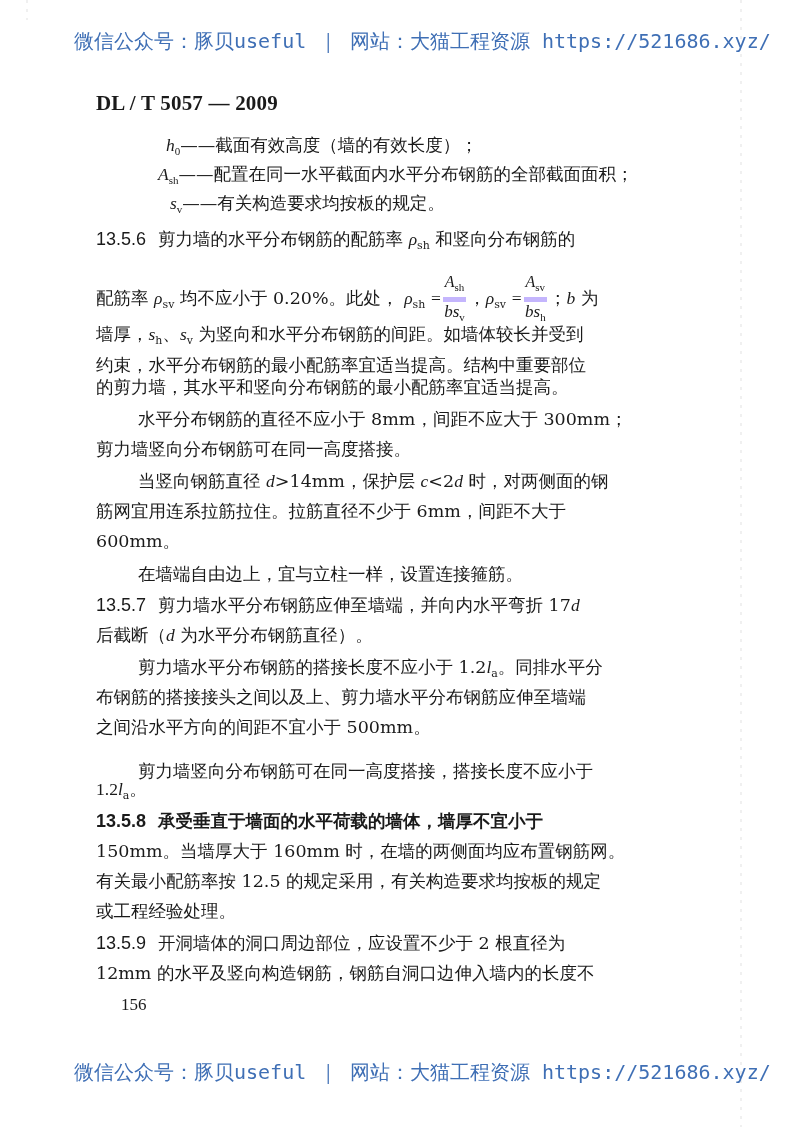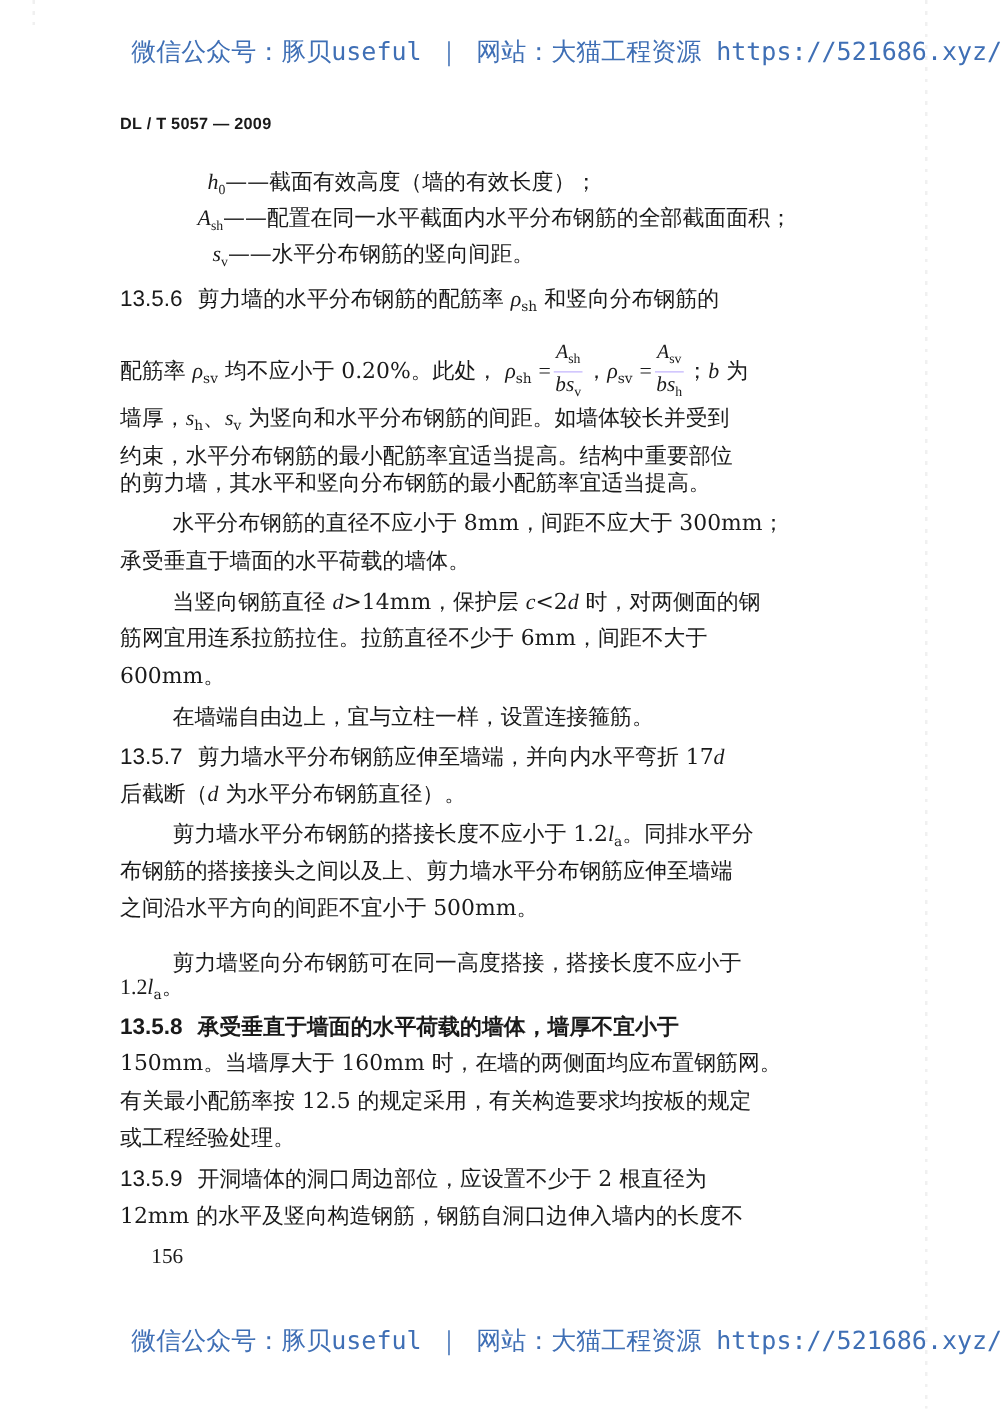--- a/index.html
+++ b/index.html
@@ -2,36 +2,36 @@
 <html><head>
 <meta charset="utf-8">
 <style>
   * { margin: 0; padding: 0; box-sizing: border-box; }
   html, body { width: 800px; height: 1127px; background: #ffffff; overflow: hidden; }
   body { position: relative; font-family: "DejaVu Serif", "Liberation Serif", serif; color: #1a1a1a; }
 
   .watermark {
     position: absolute; left: 74px; width: 660px;
     font-family: "DejaVu Sans Mono", "Liberation Mono", monospace;
-    font-size: 20px; color: #3f6fb5; letter-spacing: 0px; white-space: nowrap; margin-left: 31px;
+    font-size: 20px; color: #3f6fb5; letter-spacing: 0px; white-space: nowrap;
   }
   .watermark.top { top: 28px; }
   .watermark.bottom { top: 1059px; }
 
   .edge-noise {
     position: absolute; top: 0; right: 58px; width: 2px; height: 1127px;
     background: repeating-linear-gradient(to bottom, #e6e6e6 0 3px, transparent 3px 9px);
     opacity: 0.6;
   }
   .edge-noise.left { left: 26px; right: auto; height: 20px; }
 
   .doc-header {
     position: absolute; left: 96px; top: 91px;
-    font-family: Liberation Sans, sans-serif;
-    font-size: 13px; font-weight: bold; letter-spacing: 0.2px;
+    font-family: Liberation Serif, serif;
+    font-size: 21px; font-weight: bold; letter-spacing: 0.2px;
   }
 
   .page-body {
     position: absolute; left: 118px; top: 0; width: 570px;
     font-size: 17.5px;
   }
   .line {
     position: absolute; left: 0; white-space: nowrap; line-height: 22px;
   }
   .indent-def { left: 40px; text-align: right; }
@@ -43,21 +43,21 @@
     font-size: 18px; margin-right: 12px;
   }
   .it { font-style: italic; font-family: "Liberation Serif", "DejaVu Serif", serif; }
   .sub { font-size: 11px; vertical-align: -4px; font-style: normal; }
   .rm { font-family: "Liberation Serif", "DejaVu Serif", serif; }
 
   .frac {
     display: inline-block; vertical-align: middle; text-align: center;
     font-family: "Liberation Serif", serif; font-style: italic; margin: 0 2px;
   }
-  .frac .num { display: block; border-bottom: 1px solid #c4b5fd; padding: 0 2px; line-height: 20px; font-size: 16px; }
+  .frac .num { display: block; border-bottom: 5px solid #c4b5fd; padding: 0 2px; line-height: 20px; font-size: 16px; }
   .frac .den { display: block; line-height: 20px; font-size: 17px; }
 
   .page-number {
     position: absolute; left: 121px; top: 995px;
     font-family: "Liberation Serif", "DejaVu Serif", serif; font-size: 17px;
   }
 </style>
 </head>
 <body>
 
@@ -70,37 +70,37 @@
 
 <div class="page-body">
 
   <div class="line indent-def" style="top:134px; left:48px;">
     <span class="it"><span>h</span><span class="sub">0</span></span><span>——</span><span>截面有效高度（墙的有效长度）；</span>
   </div>
   <div class="line indent-def" style="top:163px; left:40px;">
     <span class="it"><span>A</span><span class="sub">sh</span></span><span>——</span><span>配置在同一水平截面内水平分布钢筋的全部截面面积；</span>
   </div>
   <div class="line indent-def" style="top:192px; left:52px;">
-    <span class="it"><span>s</span><span class="sub">v</span></span><span>——</span><span>水平分布钢筋的竖向间距。</span>
+    <span class="it"><span>s</span><span class="sub">v</span></span><span>——</span><span>有关构造要求均按板的规定。</span>
   </div>
 
   <div class="line flush" style="top:228px; left:-22px;">
     <span class="clause-no">13.5.6</span><span>剪力墙的水平分布钢筋的配筋率</span> <span class="it">ρ</span><span class="sub">sh</span> <span>和竖向分布钢筋的</span>
   </div>
   <div class="line flush" style="top:272px; left:-22px;">
     <span>配筋率</span> <span class="it">ρ</span><span class="sub">sv</span> <span>均不应小于 0.20%。此处，</span>
     <span class="it">ρ</span><span class="sub">sh</span> <span class="rm">=</span><span class="frac"><span class="num"><span>A</span><span class="sub">sh</span></span><span class="den"><span>bs</span><span class="sub">v</span></span></span><span>，</span><span class="it">ρ</span><span class="sub">sv</span> <span class="rm">=</span><span class="frac"><span class="num"><span>A</span><span class="sub">sv</span></span><span class="den"><span>bs</span><span class="sub">h</span></span></span><span>；</span><span class="it">b</span> <span>为</span>
   </div>
   <div class="line flush" style="top:323px; left:-22px;">
     <span>墙厚，</span><span class="it">s</span><span class="sub">h</span><span>、</span><span class="it">s</span><span class="sub">v</span> <span>为竖向和水平分布钢筋的间距。如墙体较长并受到</span>
   </div>
   <div class="line flush" style="top:354px; left:-22px;">约束，水平分布钢筋的最小配筋率宜适当提高。结构中重要部位</div>
   <div class="line flush" style="top:376px; left:-22px;">的剪力墙，其水平和竖向分布钢筋的最小配筋率宜适当提高。</div>
   <div class="line indent-para" style="top:408px; left:20px;">水平分布钢筋的直径不应小于 8mm，间距不应大于 300mm；</div>
-  <div class="line flush" style="top:438px; left:-22px;">承受垂直于墙面的水平荷载的墙体。</div>
+  <div class="line flush" style="top:438px; left:-22px;">剪力墙竖向分布钢筋可在同一高度搭接。</div>
   <div class="line indent-para" style="top:470px; left:20px;">
     <span>当竖向钢筋直径</span> <span class="it">d</span><span>&gt;14mm，保护层</span> <span class="it">c</span><span>&lt;2</span><span class="it">d</span> <span>时，对两侧面的钢</span>
   </div>
   <div class="line flush" style="top:500px; left:-22px;">筋网宜用连系拉筋拉住。拉筋直径不少于  6mm，间距不大于</div>
   <div class="line flush" style="top:530px; left:-22px;">600mm。</div>
   <div class="line indent-para" style="top:563px; left:20px;">在墙端自由边上，宜与立柱一样，设置连接箍筋。</div>
 
   <div class="line flush" style="top:594px; left:-22px;">
     <span class="clause-no">13.5.7</span><span>剪力墙水平分布钢筋应伸至墙端，并向内水平弯折  17</span><span class="it">d</span>
   </div>

